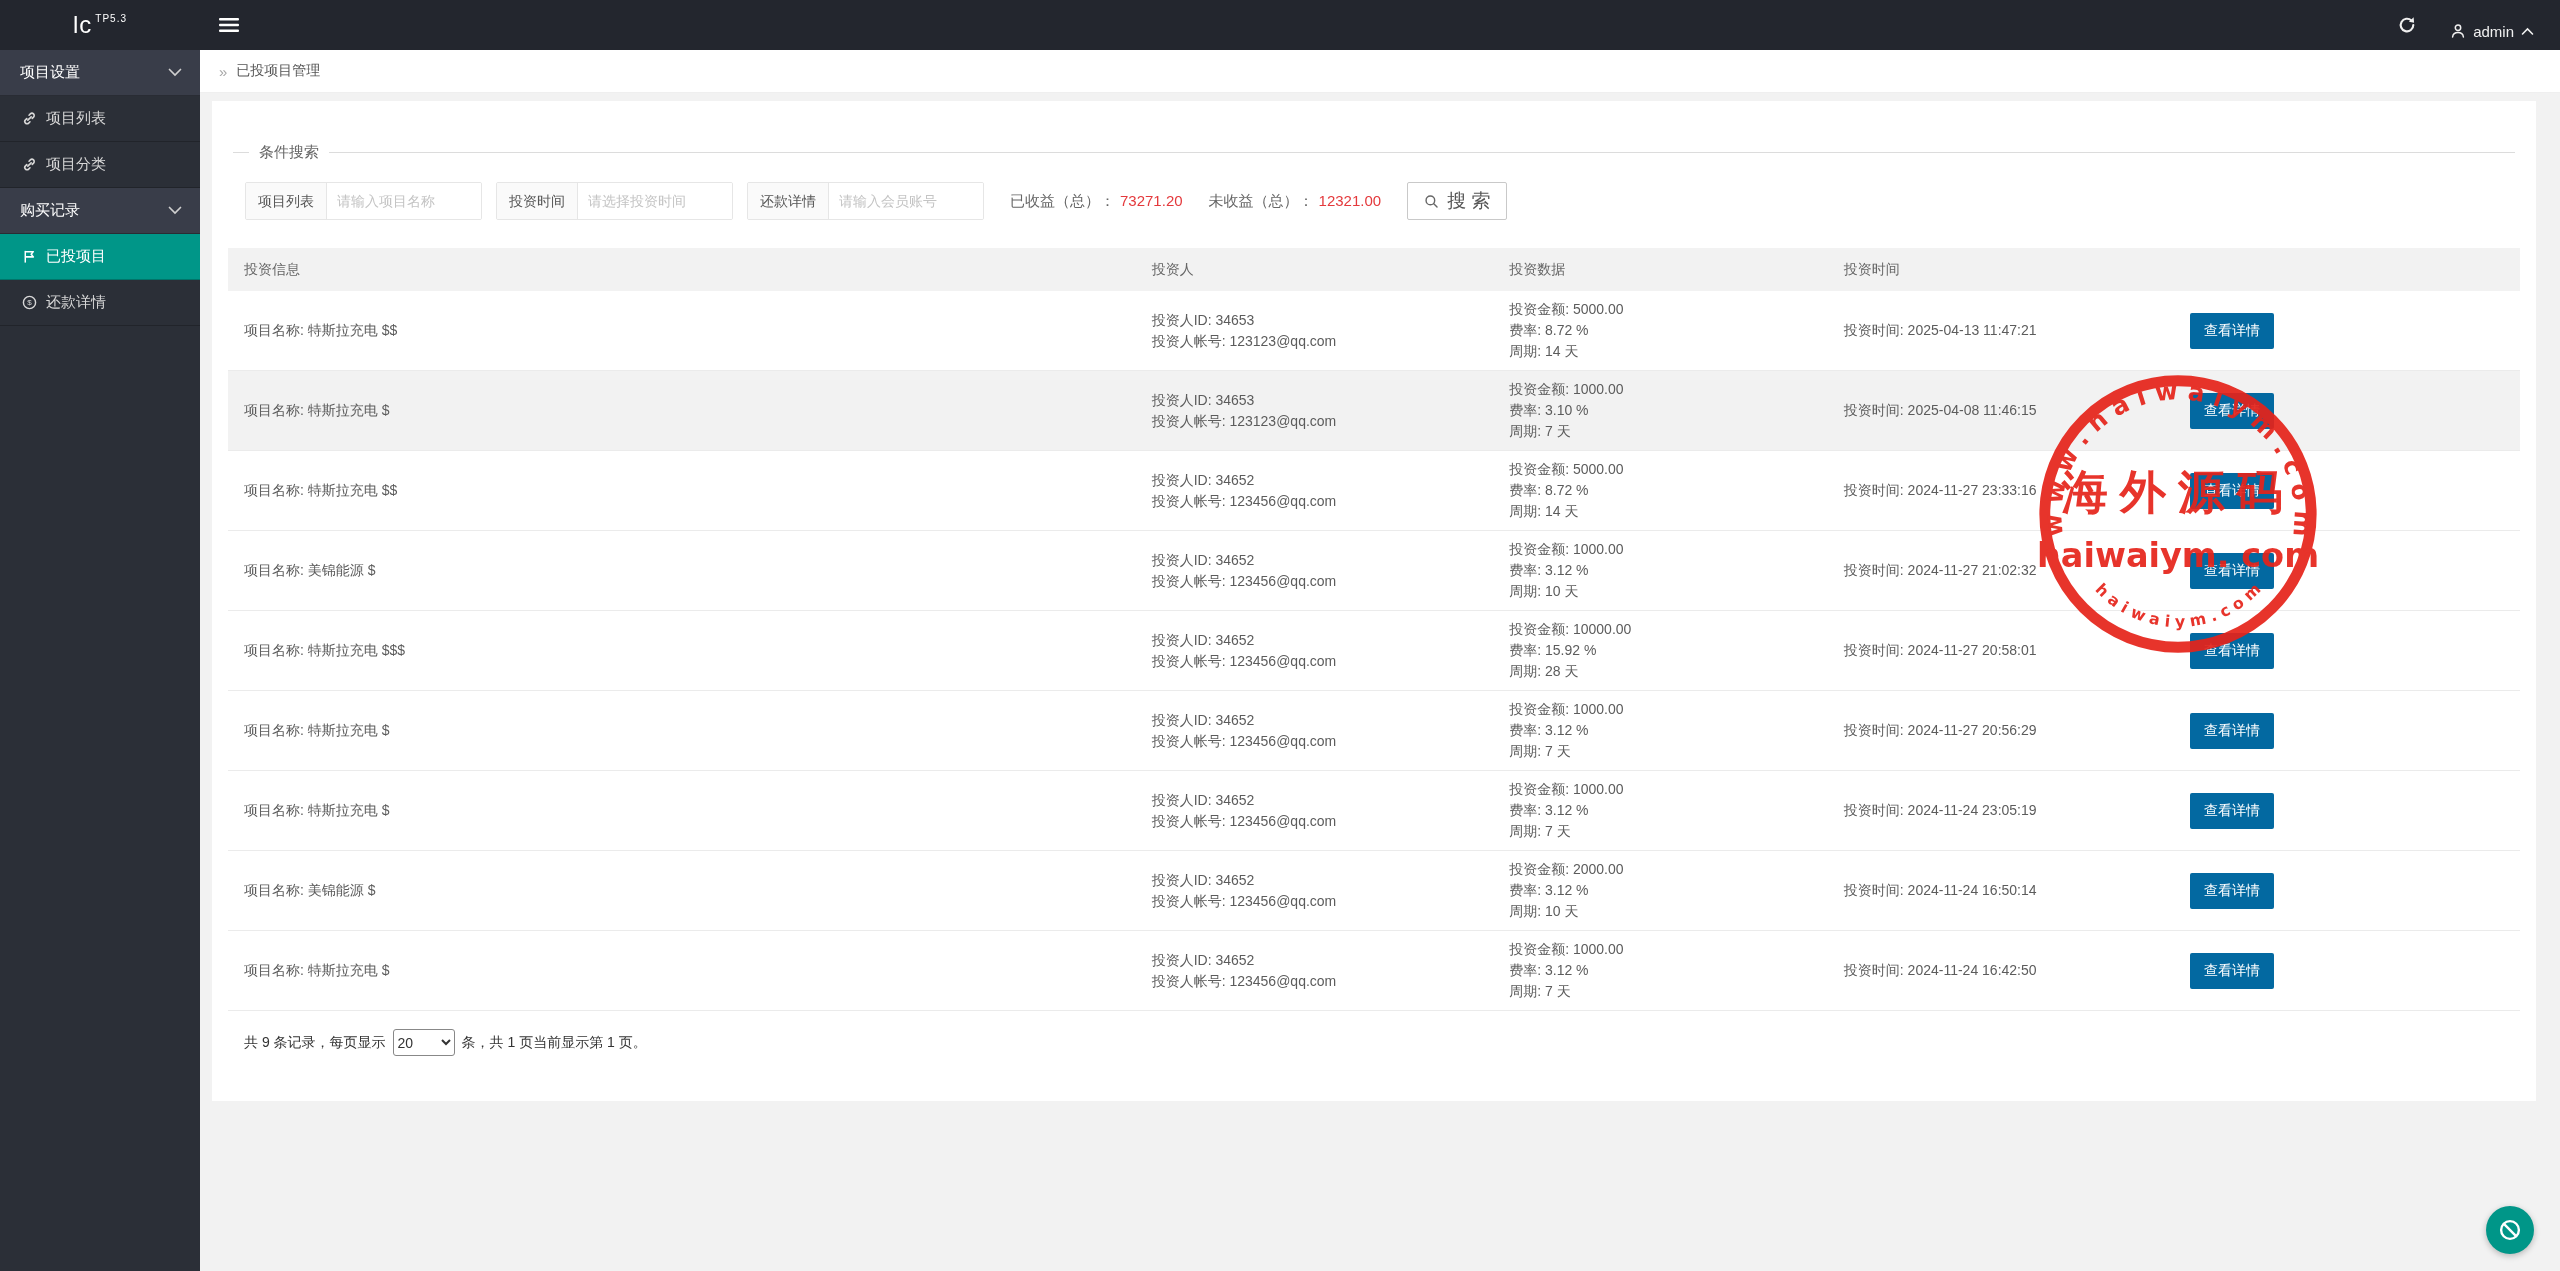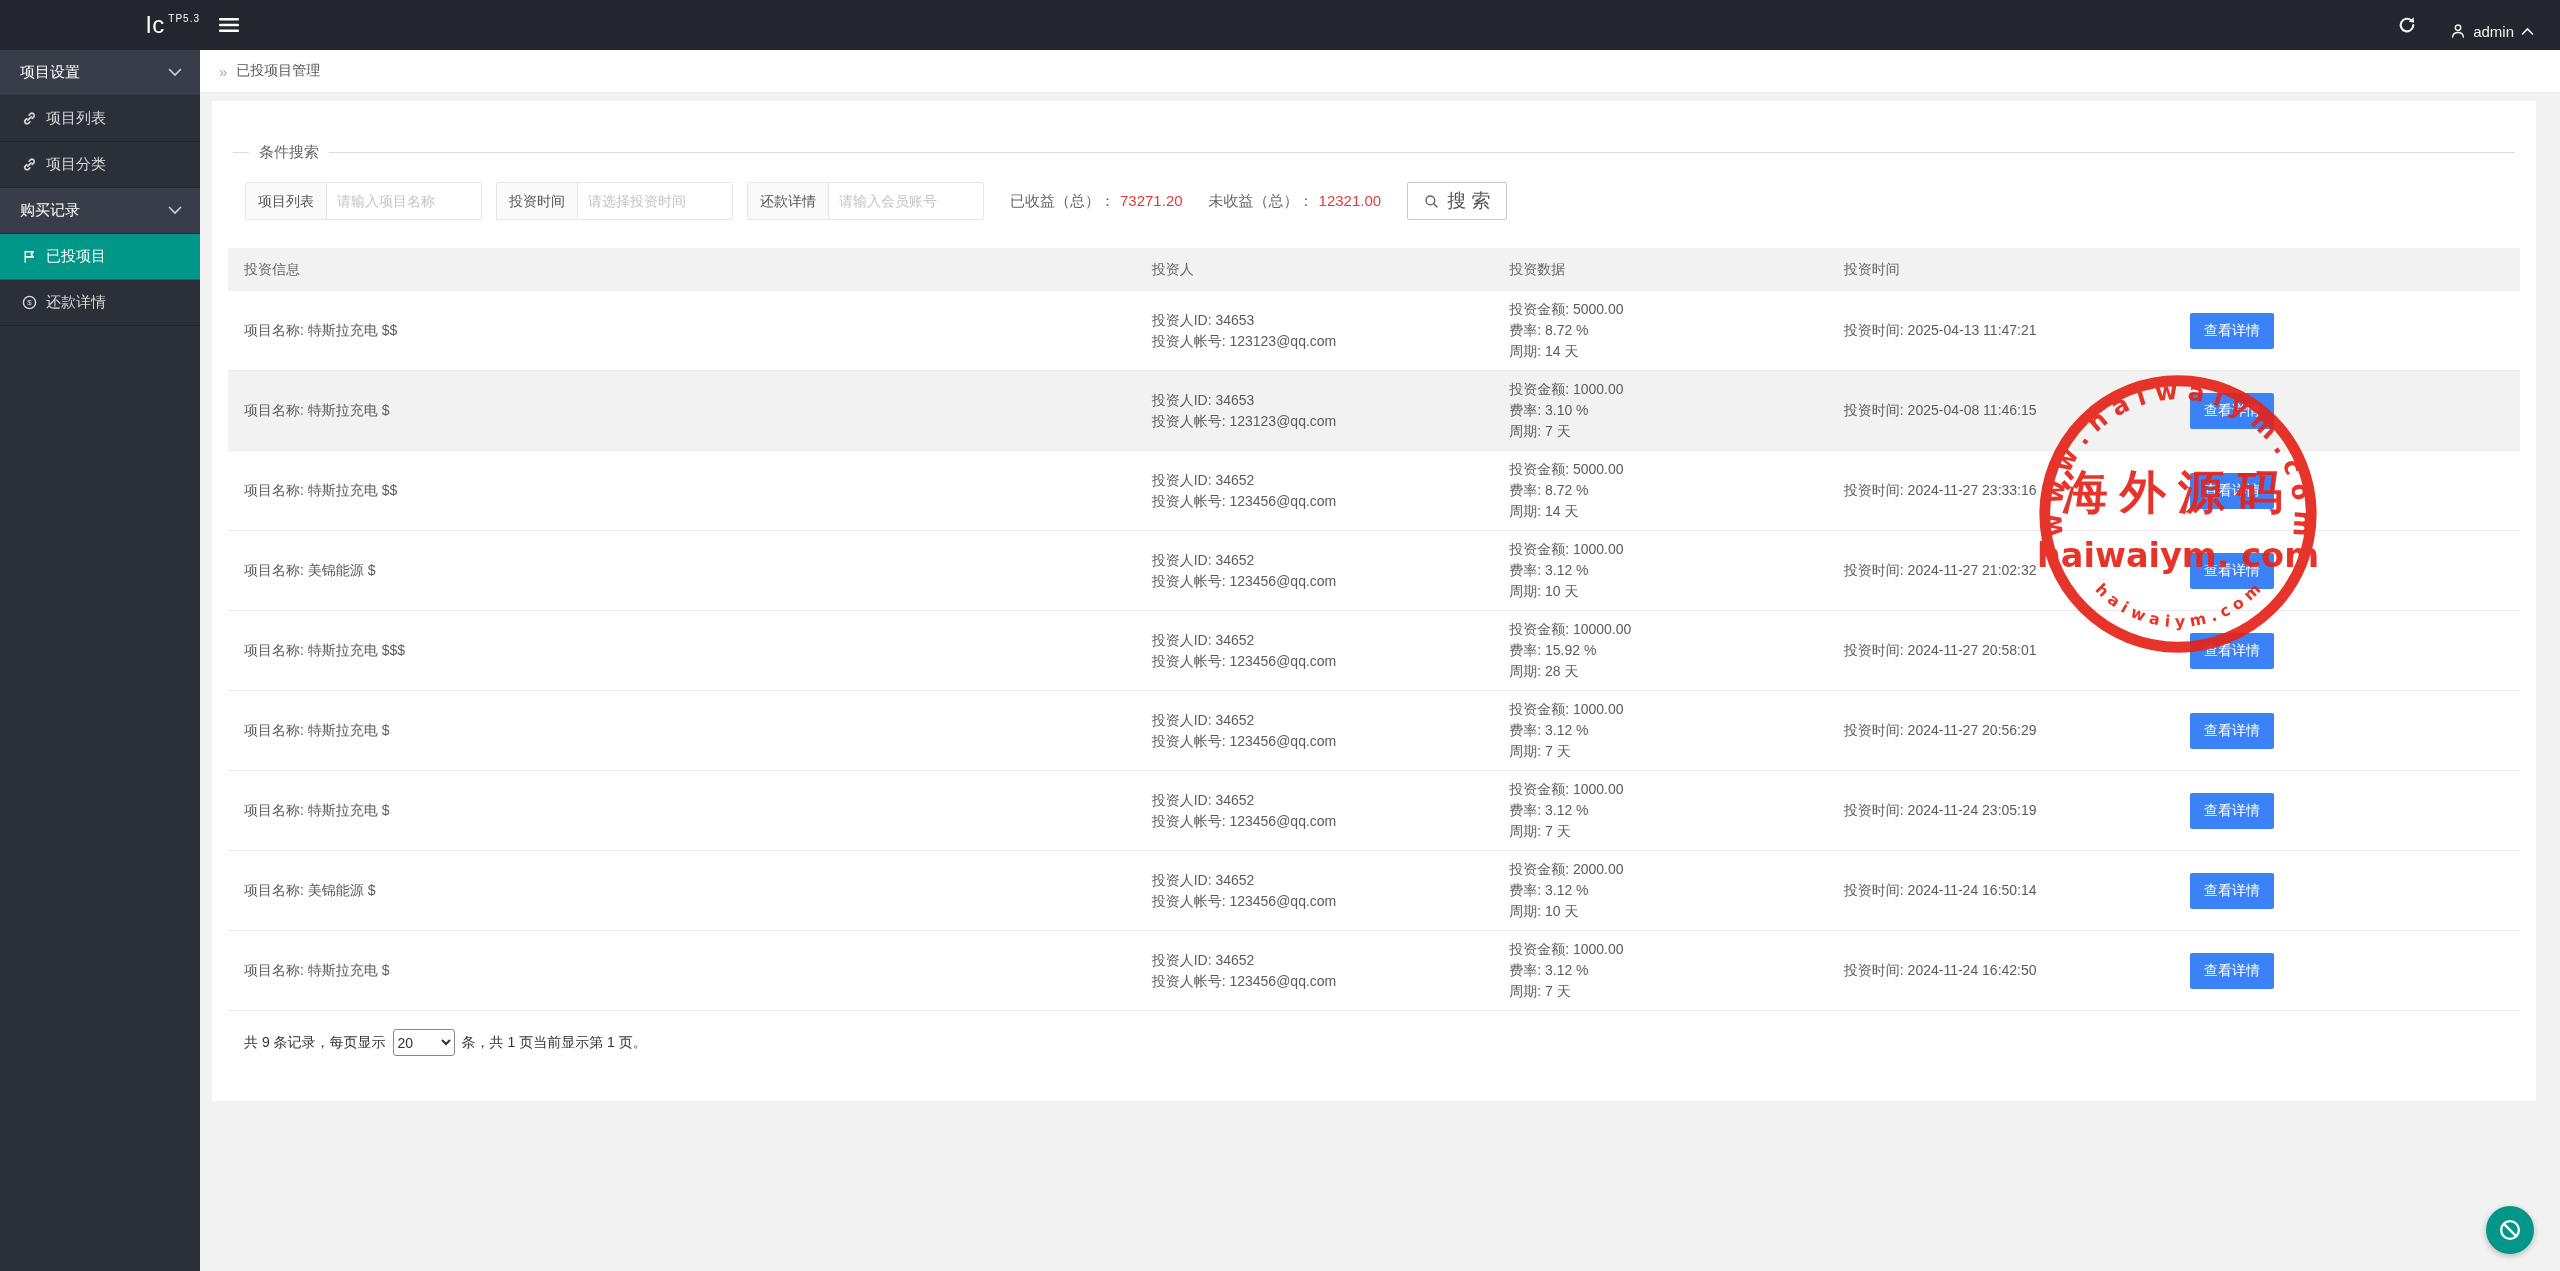--- a/index.html
+++ b/index.html
@@ -4,21 +4,21 @@
 <style>
   * { box-sizing: border-box; }
   html,body { margin:0; padding:0; }
   body {
     width:2560px; height:1271px; position:relative; overflow:hidden;
     background:#f2f2f2; color:#555;
     font-family:"Liberation Sans","DejaVu Sans",sans-serif; font-size:14px;
   }
   
   .navbar { position:absolute; top:0; left:0; right:0; height:50px; background:#23262e; display:flex; align-items:stretch; z-index:20; }
-  .logo { width:200px; display:flex; align-items:center; justify-content:flex-end; color:#fff; font-size:24px; letter-spacing:1px; cursor:pointer; }
+  .logo { width:200px; display:flex; align-items:center; justify-content:center; color:#fff; font-size:24px; letter-spacing:1px; cursor:pointer; }
   .logo sup { font-size:10px; margin-left:3px; transform:translateY(-7px); }
   .hamburger { width:58px; display:flex; align-items:center; justify-content:center; cursor:pointer; }
   .nav-menu { display:flex; }
   .nav-item { padding:0 24px; line-height:50px; font-size:16px; color:rgba(255,255,255,.78); cursor:pointer; white-space:nowrap; }
   .nav-item.active { background:#009688; color:#fff; }
   .nav-right { margin-left:auto; display:flex; align-items:center; }
   .refresh-btn { padding:0 22px; display:flex; align-items:center; cursor:pointer; height:100%; }
   .admin { display:flex; align-items:center; gap:7px; color:#f0f0f0; font-size:15px; padding:12px 26px 0 12px; cursor:pointer; height:100%; }
   
   .sidebar { position:absolute; top:50px; left:0; bottom:0; width:200px; background:#2b2f37; z-index:15; }
@@ -41,21 +41,21 @@
   .igroup input::placeholder { color:#c4c4c4; }
   .income { font-size:15px; color:#666; margin:0 14px 0 12px; white-space:nowrap; }
   .income .val { color:#e4393c; margin-left:5px; }
   .search-btn { display:flex; align-items:center; gap:8px; height:38px; padding:0 16px; background:#fff; border:1px solid #c9c9c9; border-radius:2px; font-size:19px; color:#555; cursor:pointer; font-family:inherit; margin-left:12px; }
   
   table { width:100%; border-collapse:collapse; margin-top:4px; }
   thead th { background:#f2f2f2; height:43px; text-align:left; font-weight:normal; font-size:14px; color:#666; padding-left:16px; }
   tbody td { border-bottom:1px solid #ebebeb; padding:8px 0 8px 16px; font-size:14px; color:#5c5c5c; vertical-align:middle; height:79px; }
   tbody td div { line-height:21px; }
   tr.striped td { background:#f2f2f2; }
-  .detail-btn { background:#3b82f6; color:#fff; border:none; border-radius:2px; padding:9px 14px; font-size:14px; cursor:pointer; font-family:inherit; white-space:nowrap; }
+  .detail-btn { background:#0369a1; color:#fff; border:none; border-radius:2px; padding:9px 14px; font-size:14px; cursor:pointer; font-family:inherit; white-space:nowrap; }
   
   .pagination { margin:18px 0 0 16px; font-size:14px; color:#333; display:flex; align-items:center; }
   .pagination select { height:27px; min-width:62px; margin:0 7px; font-size:14px; font-family:inherit; color:#333; border:1px solid #888; border-radius:3px; background:#fff; }
   .pag-txt { white-space:nowrap; }
   
   .stamp { position:absolute; left:2030px; top:366px; width:296px; height:296px; z-index:50; opacity:.92; pointer-events:none; }
   
   .fab { position:absolute; right:26px; bottom:17px; width:48px; height:48px; border-radius:50%; background:#009688; display:flex; align-items:center; justify-content:center; cursor:pointer; z-index:60; box-shadow:0 2px 6px rgba(0,0,0,.25); }
 </style>
 </head>

